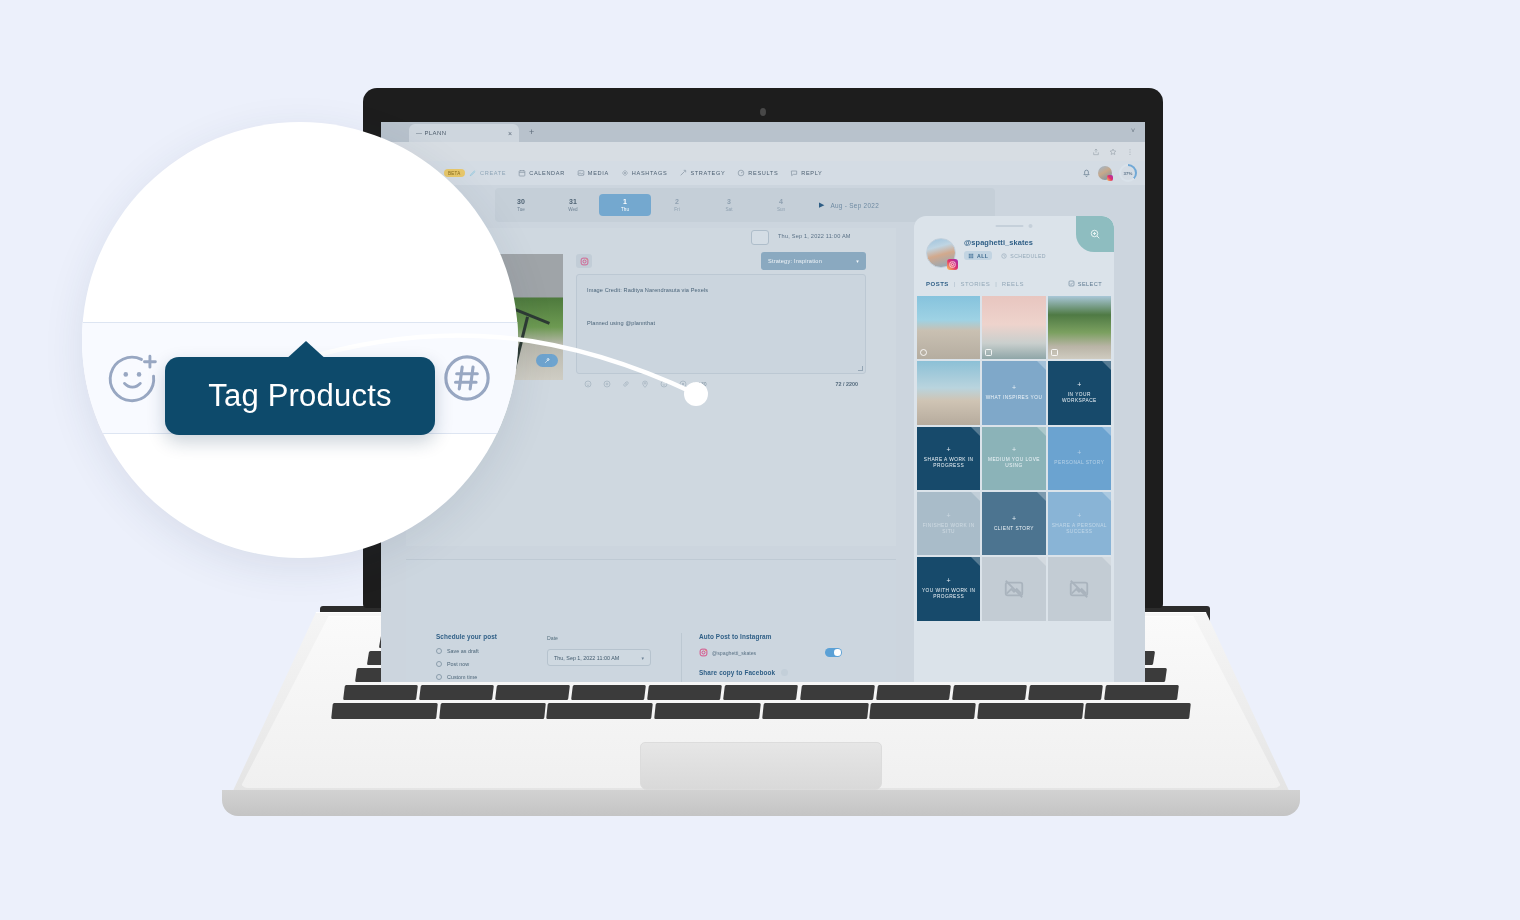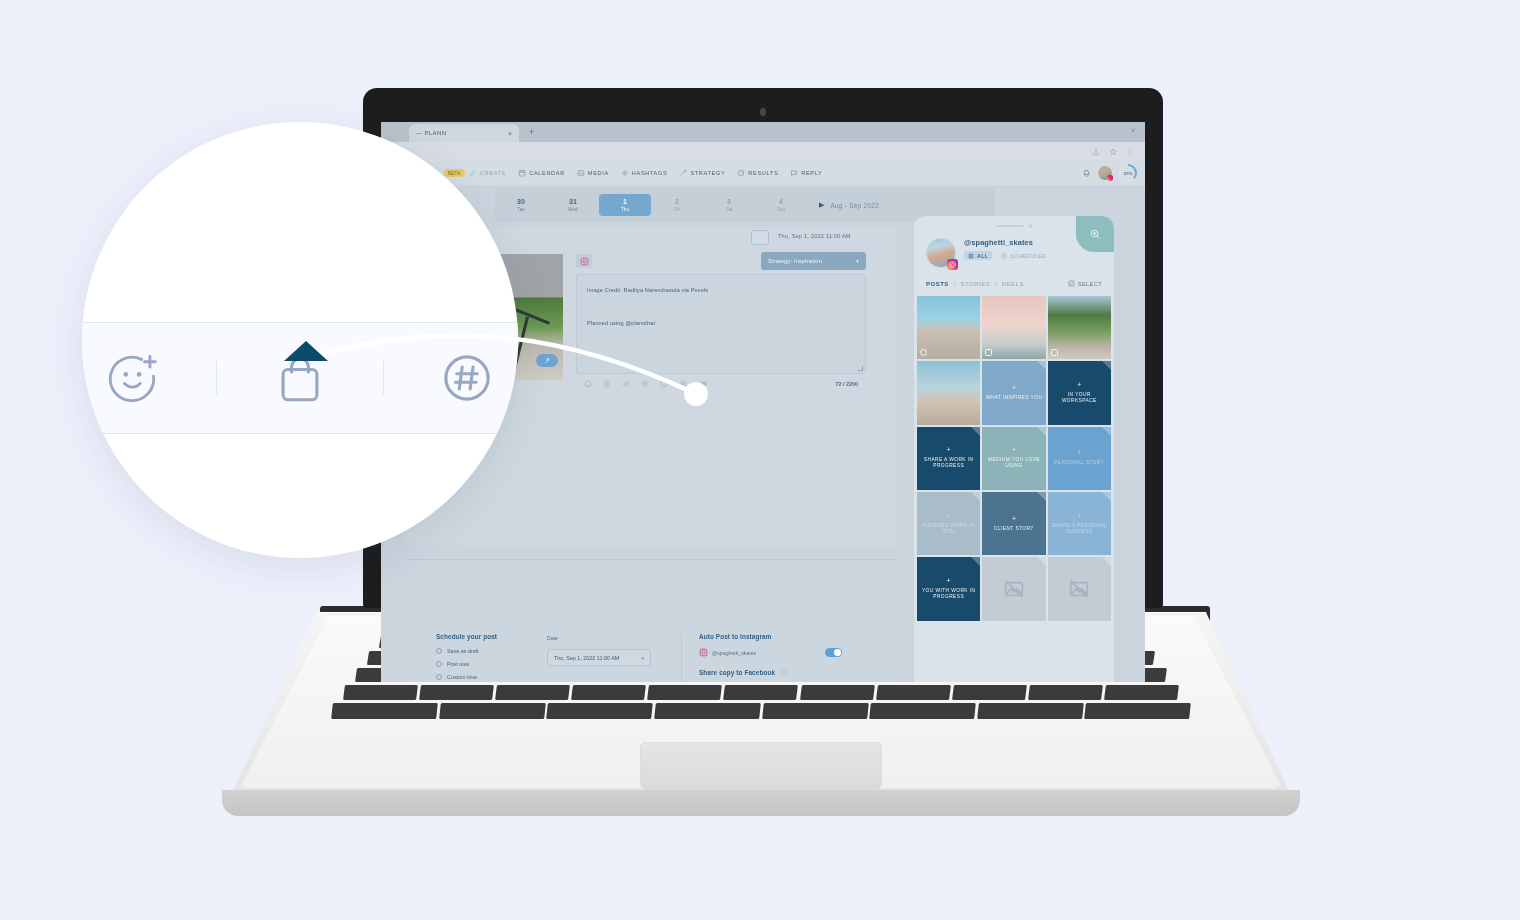--- a/index.html
+++ b/index.html
@@ -897,14 +897,17 @@
         <svg width="58" height="58" viewBox="0 0 48 48">
           <circle cx="24" cy="24" r="17.5" fill="none" stroke="#98a7c2" stroke-width="2.6"></circle>
           <path d="M20 15l-2.4 18M29 15l-2.4 18M15.5 20.5h17M14.5 27.5h17" stroke="#98a7c2" stroke-width="2.6" stroke-linecap="round" fill="none"></path>
         </svg>
       </div>
 
     </div>
   </div>
 
   <div class="callout-tail"></div>
+  <div class="callout">
+    <span>Tag Products</span>
+  </div>
 
 </div>
 
 </body></html>

